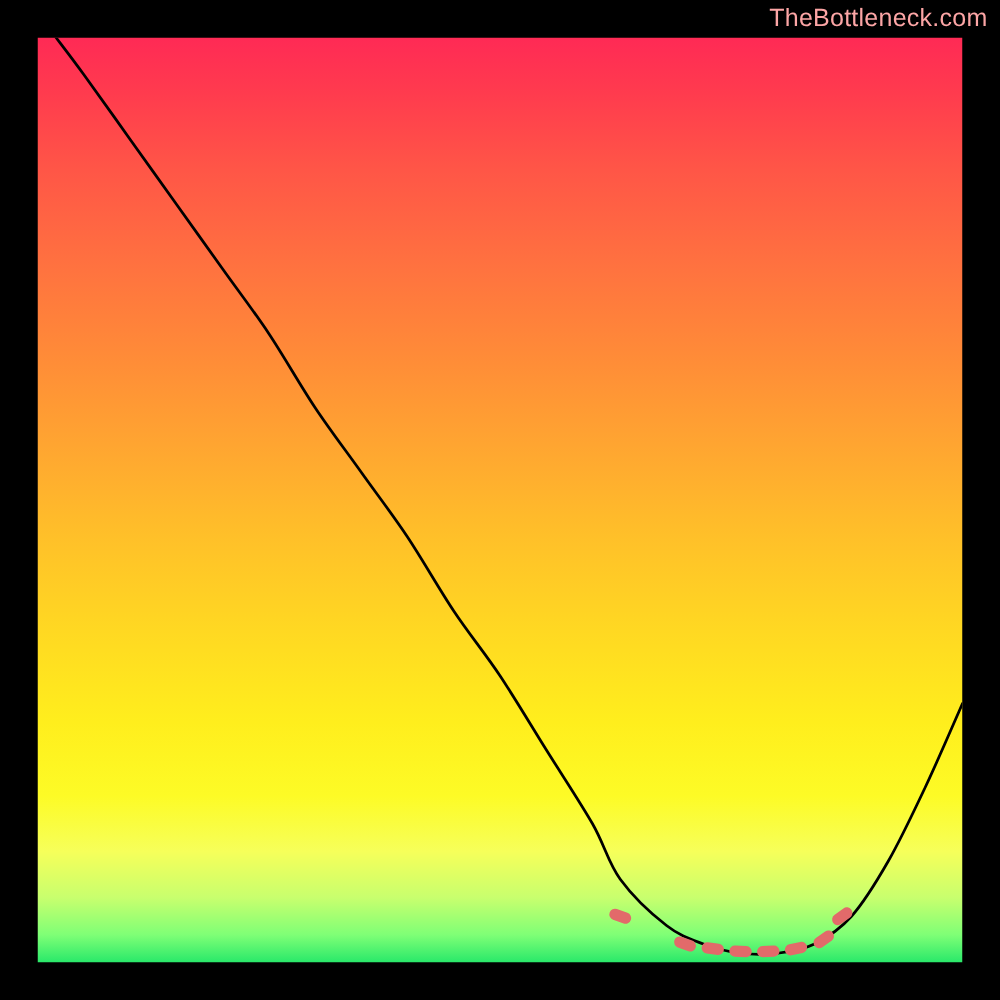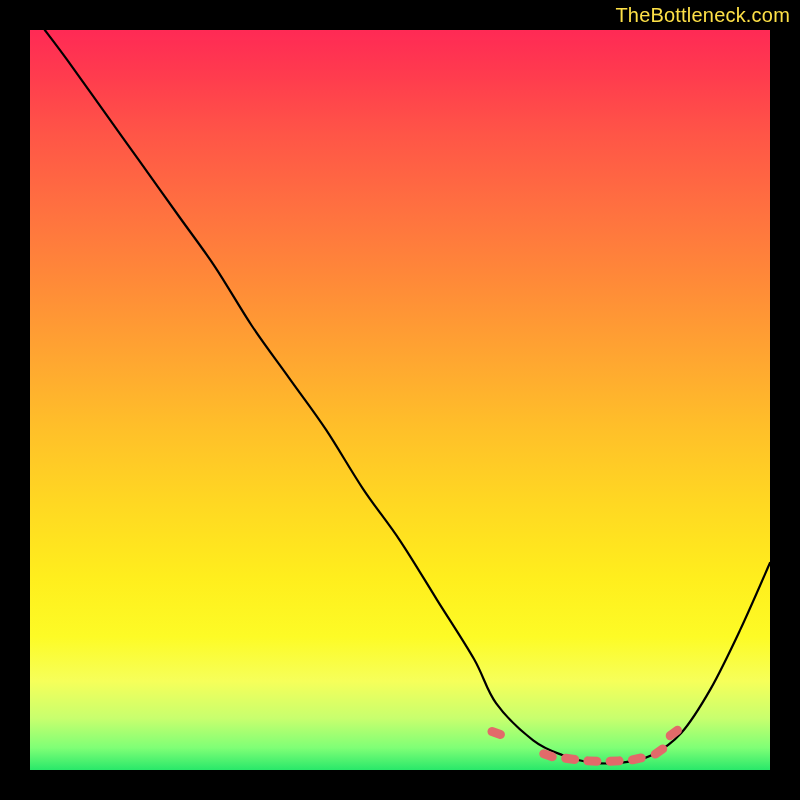--- a/index.html
+++ b/index.html
@@ -52,21 +52,21 @@
     inset: 0;
     width: 740px;
     height: 740px;
   }
   .credit {
     position: absolute;
     top: 4px;
     right: 10px;
     font-family: Arial, Helvetica, sans-serif;
     font-size: 20px;
-    color: #fde047;
+    color: #fca5a5;
     letter-spacing: 0.2px;
   }
 </style>
 </head>
 <body>
 
 <div class="frame">
   <div class="credit">TheBottleneck.com</div>
   <div class="plot">
     <div class="gradient"></div>

